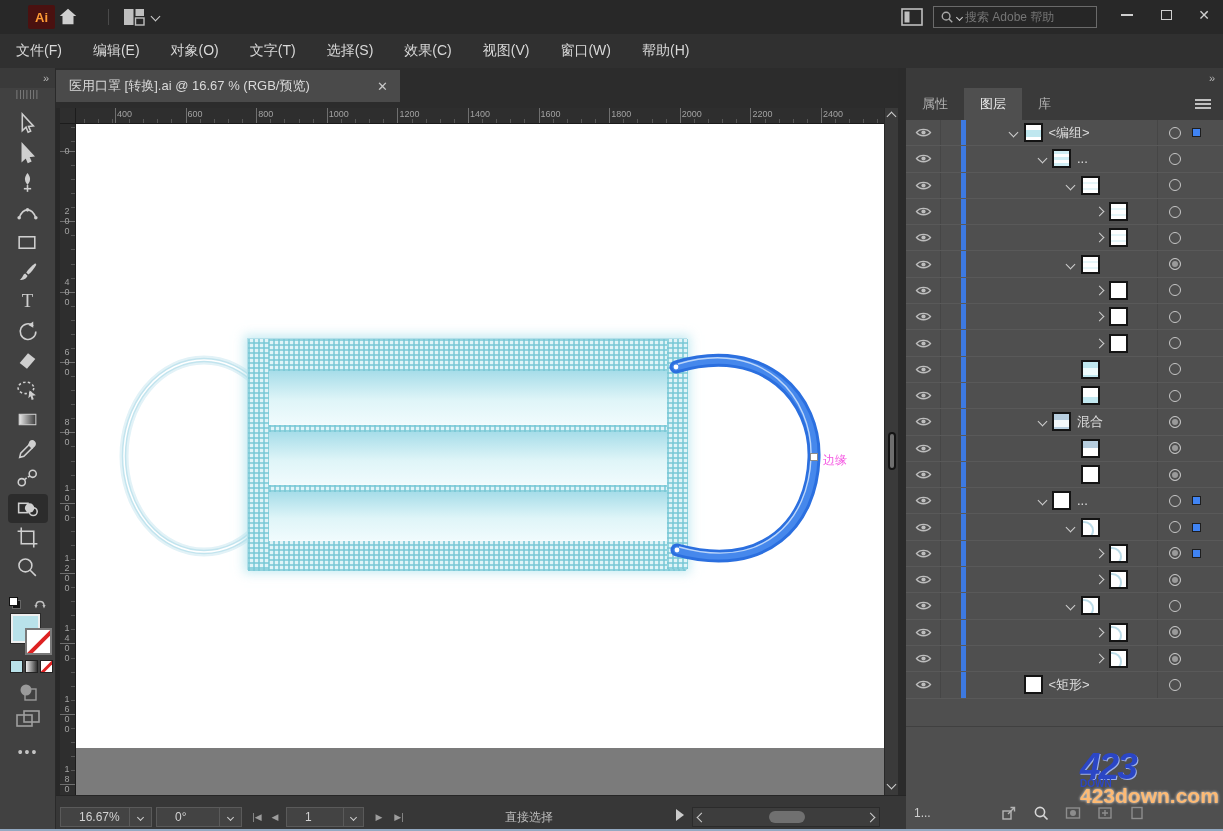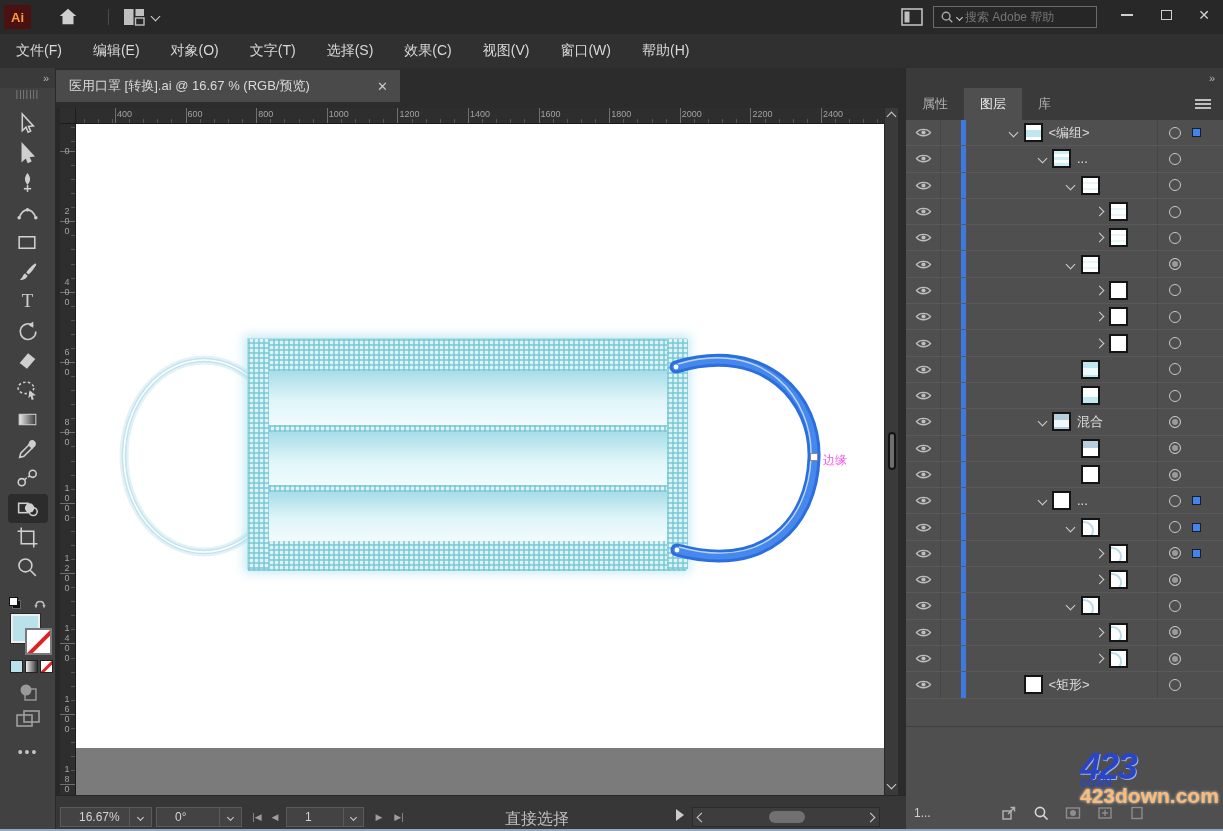--- a/index.html
+++ b/index.html
@@ -1,21 +1,21 @@
 <!DOCTYPE html>
 <html><head>
 <meta charset="utf-8">
 <style>
   *{margin:0;padding:0;box-sizing:border-box}
   html,body{width:1223px;height:831px;overflow:hidden}
   body{font-family:"Liberation Sans","DejaVu Sans",sans-serif;background:#282828;position:relative;color:#d6d6d6}
   .abs{position:absolute}
   
   .titlebar{left:0;top:0;width:1223px;height:34px;background:#282828}
-  .ai-logo{left:4px;top:5px;width:27px;height:24px;background:#4a1110;color:#ff9b35;font-weight:bold;font-size:13px;display:flex;align-items:center;justify-content:center;border-radius:2px}
+  .ai-logo{left:28px;top:5px;width:27px;height:24px;background:#4a1110;color:#ff9b35;font-weight:bold;font-size:13px;display:flex;align-items:center;justify-content:center;border-radius:2px}
   .home-btn{left:55px;top:5px;width:26px;height:24px;display:flex;align-items:center;justify-content:center}
   .tb-divider{left:108px;top:9px;width:1px;height:16px;background:#4a4a4a}
   .ws-btn{left:122px;top:8px;width:24px;height:18px}
   .ws-chev{left:152px;top:13px}
   .doc-arrange{left:900px;top:8px;width:24px;height:18px}
   .searchbox{left:933px;top:6px;width:164px;height:22px;background:#262626;border:1px solid #6a6a6a;display:flex;align-items:center;padding:0 6px;gap:3px}
   .searchbox input{background:transparent;border:none;outline:none;color:#9b9b9b;font-size:12px;width:110px;font-family:inherit}
   .winbtn{top:0;width:38px;height:30px;display:flex;align-items:center;justify-content:center}
   .wb-min{left:1108px}.wb-max{left:1147px}.wb-close{left:1185px}
   .i-minbar{width:12px;height:2px;background:#cfcfcf}
@@ -121,21 +121,21 @@
   .sq{width:9px;height:9px;background:#4084f4;border:1px solid #1e1e1e;margin-left:11px;flex:none}
   .row-corner{position:absolute;right:0;top:0;width:0;height:0;border-top:12px solid #e6e6e6;border-left:12px solid transparent}
   .panel-divider{position:absolute;left:0;width:317px;height:1px;background:#404040}
   .panel-status{position:absolute;left:0;top:732px;width:317px;height:26px;display:flex;align-items:center;font-size:12px;color:#cfcfcf;padding-left:8px;gap:14px}
   .ps-icons{margin-left:56px;display:flex;gap:16px;align-items:center}
   
   .statusbar{left:56px;top:795px;width:850px;height:36px;background:#373737;border-top:1px solid #262626}
   .sb-field{position:absolute;top:11px;height:20px;background:#434343;border:1px solid #5a5a5a;display:flex;align-items:center;font-size:12px;color:#d2d2d2;padding-left:18px}
   .sb-chevbtn{position:absolute;top:11px;height:20px;width:22px;background:#434343;border:1px solid #5a5a5a;border-left:none;display:flex;align-items:center;justify-content:center}
   .navbtn{position:absolute;top:11px;height:20px;display:flex;align-items:center;justify-content:center;color:#9d9d9d;font-size:9px}
-  .sb-hint{position:absolute;left:449px;top:13px;font-size:16px;color:#bdbdbd}
+  .sb-hint{position:absolute;left:449px;top:13px;font-size:12px;color:#bdbdbd}
   .sb-play{position:absolute;left:620px;top:13px;width:0;height:0;border-left:8px solid #cccccc;border-top:6px solid transparent;border-bottom:6px solid transparent}
   .hscroll{position:absolute;left:636px;top:11px;width:188px;height:20px;background:#3d3d3d;border:1px solid #2b2b2b}
   .hthumb{position:absolute;left:76px;top:3px;width:36px;height:12px;background:#707070;border-radius:6px}
   .hs-chev{position:absolute;top:6px}
   .win-edge{left:0;top:829px;width:1223px;height:2px;background:#93a9c2}
   
   .watermark{left:1080px;top:748px;width:153px;height:62px;pointer-events:none;text-align:left;line-height:1}
   .wm-big{font-size:37px;font-weight:bold;font-style:italic;color:#2b46c5;letter-spacing:-2px;text-shadow:1px 1px 0 #9db0e8;display:inline-block;margin-right:4px}
   .wm-small{font-size:10px;font-weight:bold;color:#2b46c5;display:block;margin:-6px 10px 0 0}
   .wm-site{font-size:21px;font-weight:bold;color:#fdba74;margin-top:-4px;text-shadow:0 0 3px rgba(255,255,255,.9)}

